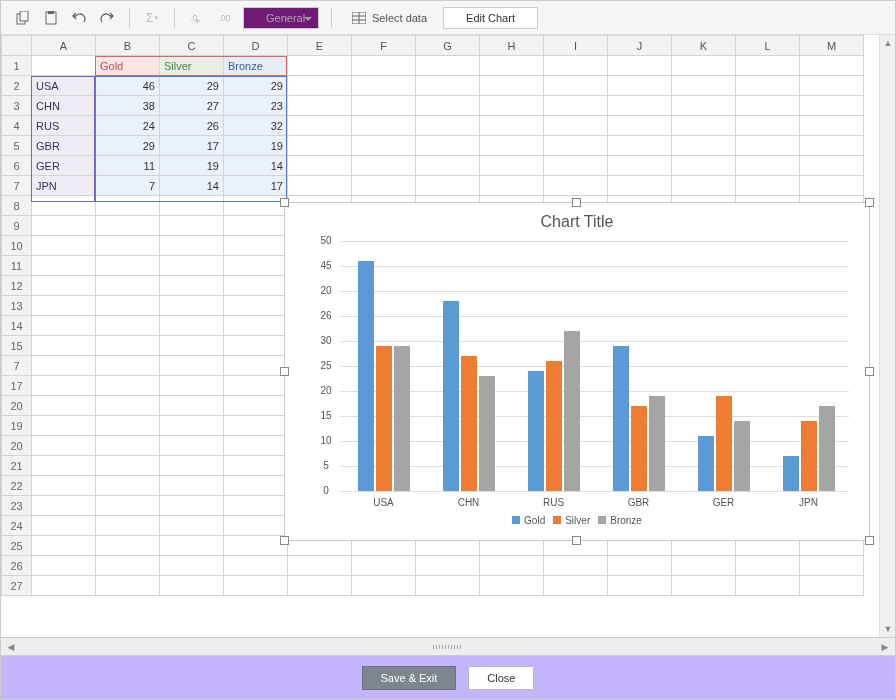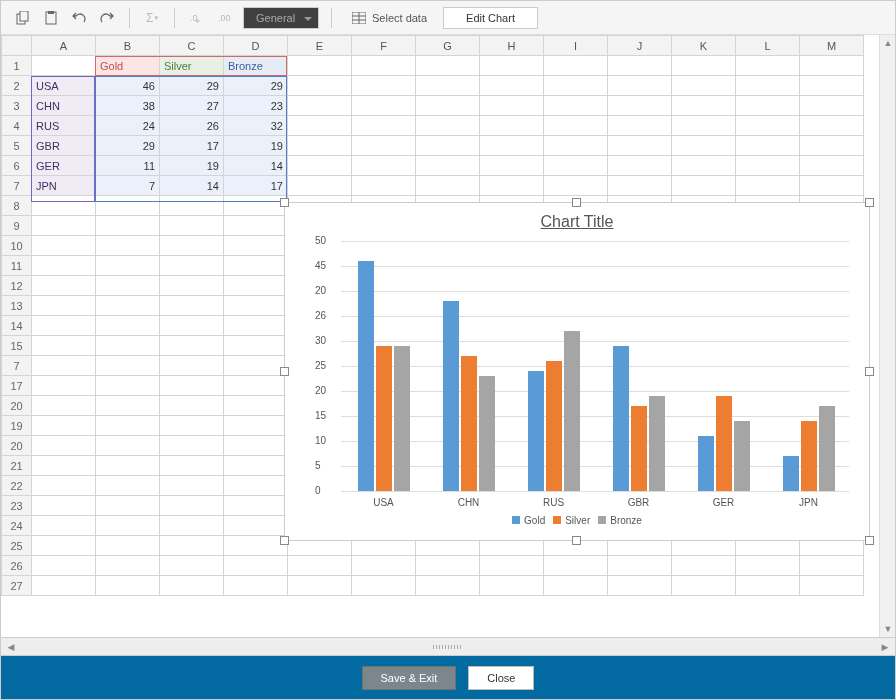--- a/index.html
+++ b/index.html
@@ -5,21 +5,21 @@
 * { box-sizing: border-box; margin: 0; padding: 0; }
 html, body { width: 896px; height: 700px; font-family: Arial, sans-serif; font-size: 12px; background: #f0f0f0; overflow: hidden; color: #333; }
 .dialog { width: 896px; height: 700px; background: #f5f5f5; display: flex; flex-direction: column; border: 1px solid #ccc; }
 .titlebar { height: 28px; display: flex; align-items: center; justify-content: center; position: relative; border-bottom: 1px solid #ddd; }
 .titlebar .title { font-size: 12px; color: #444; }
 .titlebar .close-x { position: absolute; right: 10px; top: 6px; width: 16px; height: 16px; cursor: pointer; color: #888; font-size: 14px; line-height: 16px; text-align: center; }
 .toolbar { height: 34px; display: flex; align-items: center; padding: 0 12px; gap: 8px; border-bottom: 1px solid #ddd; }
 .tb-btn { width: 20px; height: 20px; display: flex; align-items: center; justify-content: center; color: #666; cursor: pointer; }
 .tb-btn.disabled { color: #bbb; cursor: default; }
 .tb-sep { width: 1px; height: 20px; background: #ccc; margin: 0 4px; }
-.format-select { width: 76px; height: 22px; border: 1px solid #ccc; background: #404040; font-size: 11px; color: #aaa; padding: 0 18px 0 12px; display: flex; align-items: center; position: relative; }
+.format-select { width: 76px; height: 22px; border: 1px solid #ccc; background: #701a75; font-size: 11px; color: #aaa; padding: 0 18px 0 22px; display: flex; align-items: center; position: relative; }
 .format-select::after { content: ""; position: absolute; right: 6px; top: 9px; border-left: 4px solid transparent; border-right: 4px solid transparent; border-top: 4px solid #999; }
 .tb-action { display: flex; align-items: center; gap: 6px; height: 22px; padding: 0 8px; color: #555; cursor: pointer; font-size: 11px; }
 .tb-action svg { flex-shrink: 0; }
 .edit-chart-btn { height: 22px; padding: 0 22px; background: #fff; border: 1px solid #ccc; font-size: 11px; color: #333; cursor: pointer; display: flex; align-items: center; }
 .namebox-row { height: 24px; display: flex; align-items: center; border-bottom: 1px solid #ccc; background: #f5f5f5; }
 .namebox { width: 95px; height: 24px; border-right: 1px solid #ccc; background: #fff; padding: 0 6px; display: flex; align-items: center; }
 .fx-icon { width: 22px; text-align: center; font-style: italic; color: #888; font-family: serif; font-size: 12px; }
 .formula-bar { flex: 1; height: 24px; background: #fff; border-left: 1px solid #eee; position: relative; }
 .expand-icon { position: absolute; right: 6px; top: 9px; border-left: 4px solid transparent; border-right: 4px solid transparent; border-top: 5px solid #888; cursor: pointer; }
 .grid-area { flex: 1; position: relative; background: #fff; overflow: hidden; }
@@ -34,35 +34,35 @@
 .hdr-silver { background: #e8f0e5; color: #4c7a3e; }
 .hdr-bronze { background: #e6ecf5; color: #3a5e9a; }
 .cat-cell { background: #f0ecf5; color: #3b3260; }
 .data-cell { background: #eaf1fa; }
 .sel-outer { position: absolute; border: 1px solid #537dc6; pointer-events: none; }
 .sel-purple { position: absolute; border: 1px solid #7a62c4; pointer-events: none; }
 .sel-red { position: absolute; border: 1px solid #d46868; pointer-events: none; }
 .chart-obj { position: absolute; left: 283px; top: 167px; width: 586px; height: 339px; background: #fff; border: 1px solid #ccc; }
 .chart-handle { position: absolute; width: 9px; height: 9px; background: #fff; border: 1px solid #888; }
 .chart-inner { position: absolute; inset: 10px; }
-.chart-title { text-align: center; font-size: 16px; color: #555; font-family: Arial; height: 24px; text-decoration: underline; }
+.chart-title { text-align: center; font-size: 16px; color: #555; font-family: Arial; height: 24px; }
 .plot { position: absolute; left: 20px; top: 28px; right: 10px; bottom: 36px; }
 .legend { position: absolute; bottom: 4px; left: 0; right: 0; text-align: center; font-size: 10px; color: #555; }
 .leg-item { display: inline-flex; align-items: center; gap: 4px; margin: 0 4px; }
 .leg-sw { width: 8px; height: 8px; display: inline-block; }
-.axis-lbl { position: absolute; font-size: 10px; color: #555; text-align: left; }
+.axis-lbl { position: absolute; font-size: 10px; color: #555; text-align: center; }
 .xcat-lbl { position: absolute; font-size: 10px; color: #555; text-align: center; }
 .gridline { position: absolute; left: 26px; right: 0; height: 1px; background: #ddd; }
 .bar { position: absolute; bottom: 0; width: 16px; }
 .bar.c0 { background: #5b9bd5; }
 .bar.c1 { background: #ed7d31; }
 .bar.c2 { background: #a5a5a5; }
 .tab-strip { height: 18px; background: #eee; border-top: 1px solid #ccc; position: relative; }
 .tab-strip::after { content: ""; position: absolute; left: 50%; top: 7px; width: 30px; height: 4px; margin-left: -15px; background: repeating-linear-gradient(90deg, #aaa 0 1px, transparent 1px 3px); }
-.footer { height: 44px; display: flex; align-items: center; justify-content: center; gap: 12px; border-top: 1px solid #ccc; background: #0369a1; }
+.footer { height: 44px; display: flex; align-items: center; justify-content: center; gap: 12px; border-top: 1px solid #ccc; background: #c4b5fd; }
 .btn { height: 24px; padding: 0 18px; font-size: 11px; border: 1px solid #bbb; cursor: pointer; display: flex; align-items: center; }
 .btn.primary { background: #7d868c; color: #fff; border-color: #6a7278; }
 .btn.secondary { background: #fff; color: #333; }
 .scrollbar-v { position: absolute; right: 0; top: 0; bottom: 0; width: 16px; background: #f0f0f0; border-left: 1px solid #ddd; }
 .scrollbar-h { position: absolute; left: 0; right: 16px; bottom: 0; height: 16px; background: #f0f0f0; border-top: 1px solid #ddd; }
 .scroll-arrow { position: absolute; width: 16px; height: 16px; display: flex; align-items: center; justify-content: center; color: #888; font-size: 9px; }
 </style>
 </head>
 <body>
 

